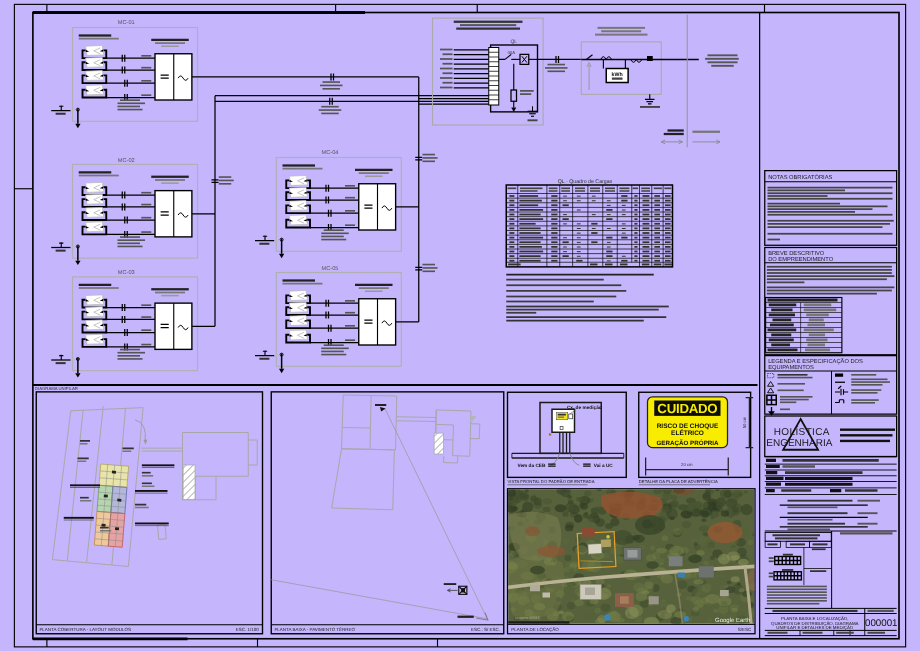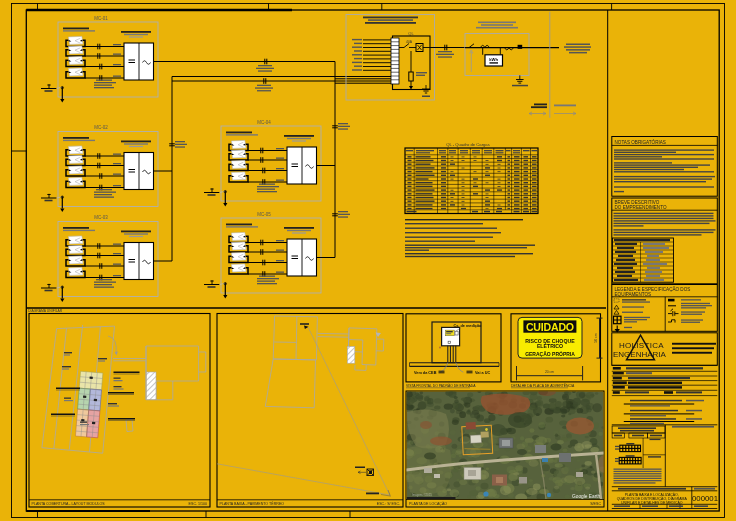--- a/index.html
+++ b/index.html
@@ -1,18 +1,18 @@
 <!DOCTYPE html>
 <html><head>
 <meta charset="utf-8">
 <style>
 html,body{margin:0;padding:0;background:#fff;}
 *{box-sizing:border-box;}
 body{font-family:"Liberation Sans", sans-serif;}
-#page{position:relative;width:736px;height:521px;background:#eab308;overflow:hidden;}
+#page{position:relative;width:736px;height:521px;background:#c4b5fd;overflow:hidden;}
 svg{position:absolute;top:0;left:0;}
 </style>
 </head>
 <body>
 <div id="page">
 <svg width="736" height="521" viewBox="0 0 736 521">
 <defs>
 
 <g id="pv">
   <path d="M2.5 -6.2 L0 -6.2 L0 0 L19 0 L19 -6.2 L16.5 -6.2" fill="none" stroke="#000" stroke-width="1.5"></path>

